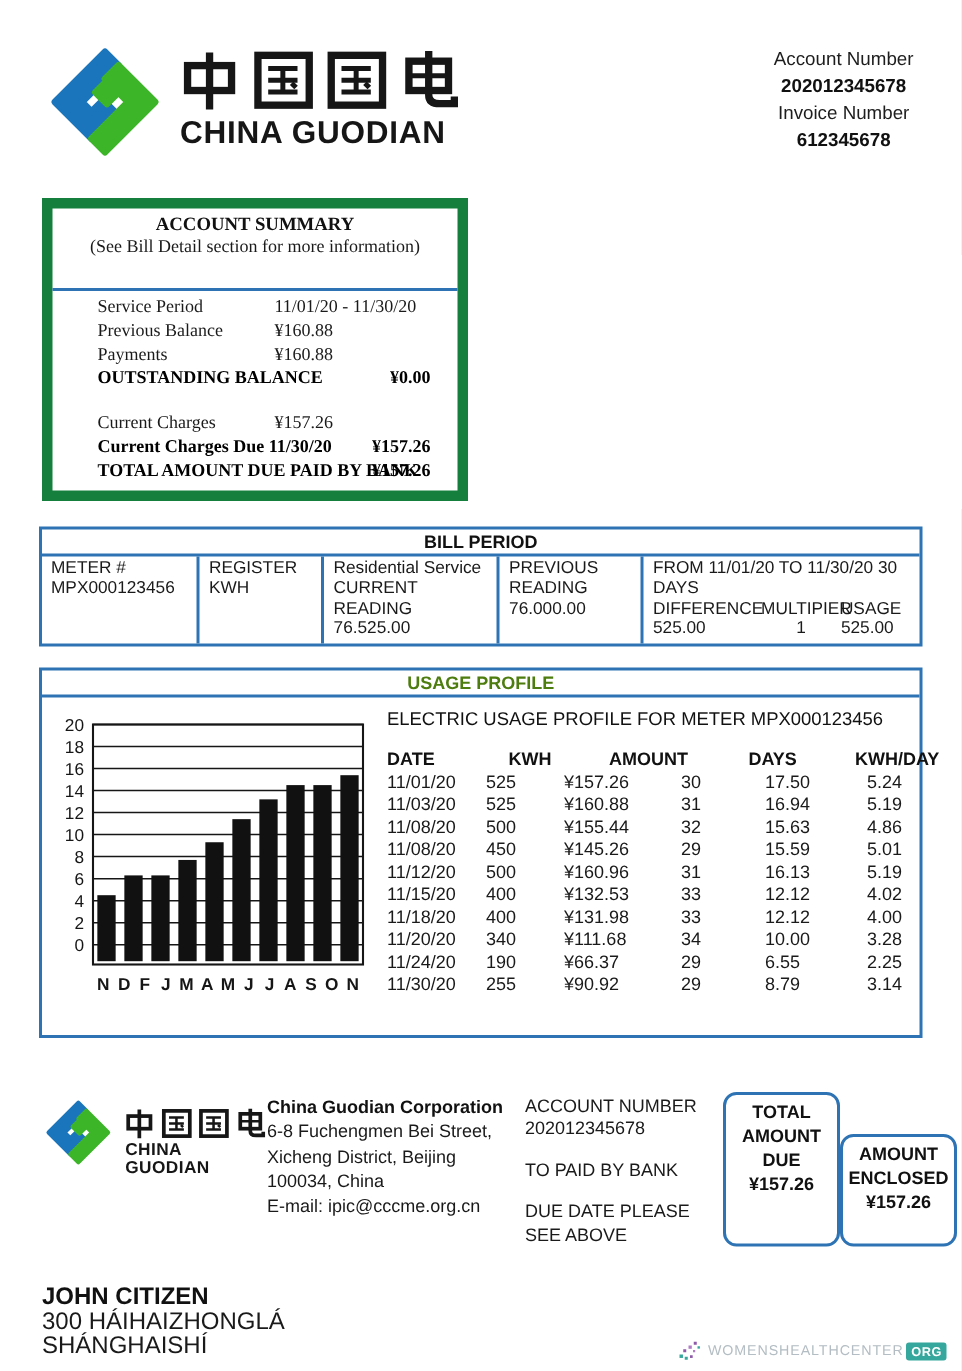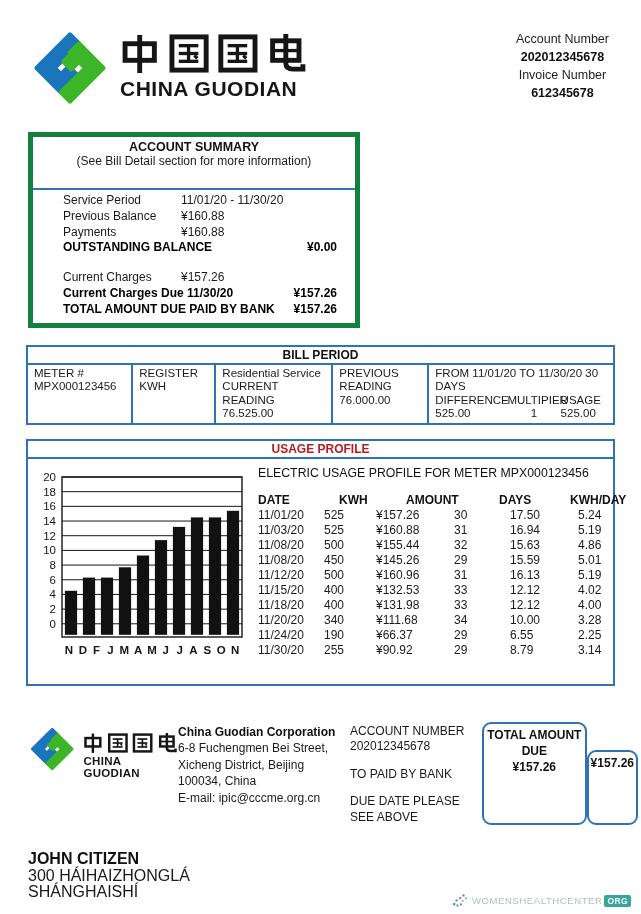--- a/index.html
+++ b/index.html
@@ -10,41 +10,41 @@
   }
   
   .hdr{display:flex;justify-content:space-between;align-items:flex-start;}
   .brand{display:flex;align-items:flex-start;gap:6px;}
   .brand-text{margin-top:8px;}
   .latin-big{font-size:21px;font-weight:bold;color:#161616;letter-spacing:.5px;margin-top:2px;}
   .vh{position:absolute;width:1px;height:1px;overflow:hidden;clip:rect(0 0 0 0);white-space:nowrap;}
   .acct-block{text-align:center;font-size:12.5px;line-height:1.45;margin:6px 6px 0 0;color:#1d1d1d;}
   .acct-block .num{font-weight:bold;color:#111;}
   
-  .sum-box{width:332px;border:5px solid #15803d;margin:20px 0 0 2px;box-sizing:border-box;}
+  .sum-box{width:284px;border:7px solid #15803d;margin:20px 0 0 2px;box-sizing:border-box;font-family:Liberation Serif, serif;}
   .sum-title{text-align:center;font-weight:bold;font-size:12.5px;padding-top:3px;color:#111;}
   .sum-sub{text-align:center;font-size:12px;padding-bottom:20px;border-bottom:2px solid #2E74B5;}
   .sum-body{padding:3px 6px 5px 6px;margin-left:24px;}
   .s-row{position:relative;line-height:15.8px;font-size:12px;height:15.8px;}
   .s-row .lbl{white-space:nowrap;}
   .s-row .val{position:absolute;left:118px;top:0;white-space:nowrap;}
   .s-row.bold-right{font-weight:bold;color:#000;}
   .s-row.bold-right .val{left:auto;right:12px;}
   .s-spacer{height:14px;}
   
   .bp-box{border:2px solid #2E74B5;margin-top:17px;box-sizing:border-box;}
   .bp-title{text-align:center;font-weight:bold;font-size:12px;padding:1px 0;border-bottom:2px solid #2E74B5;color:#111;}
   .bp-grid{display:grid;grid-template-columns:18% 14.2% 20% 16.4% 31.4%;}
   .bp-cell{padding:2px 6px;font-size:11.5px;line-height:13.5px;border-right:2px solid #2E74B5;min-height:41px;}
   .bp-cell:last-child{border-right:none;}
   .bp-inner{display:grid;grid-template-columns:42% 31% 27%;}
   .bp-inner .mid{text-align:center;}
   
   .up-box{border:2px solid #2E74B5;margin-top:14px;box-sizing:border-box;height:247px;}
-  .up-title{text-align:center;font-weight:bold;font-size:12px;padding:1px 0;border-bottom:2px solid #2E74B5;color:#b91c1c;}
+  .up-title{text-align:center;font-weight:bold;font-size:12px;padding:1px 0;border-bottom:2px solid #2E74B5;color:#4d7c0f;}
   .up-content{display:flex;}
   .chart-wrap{margin:10px 0 0 6px;flex:none;}
   .up-right{margin-left:10px;margin-top:7px;}
   .up-chart-title{font-size:12.3px;color:#111;white-space:nowrap;}
   .u-table{margin-top:13px;font-size:12px;}
   .u-hrow,.u-row{display:grid;grid-template-columns:66px 52px 78px 56px 68px 44px;line-height:14.9px;white-space:nowrap;}
   .u-hrow{font-weight:bold;color:#111;margin-bottom:1px;gap:15px;}
   
   .ftr{display:flex;margin-top:36px;}
   .f-brand{display:flex;gap:5px;flex:none;width:152px;}
@@ -366,20 +366,21 @@
       <div class="gap"></div>
       <div>DUE DATE PLEASE</div>
       <div>SEE ABOVE</div>
     </div>
     <div class="f-boxes">
       <div class="amount-box">
         <div>TOTAL AMOUNT DUE</div>
         <div>¥157.26</div>
       </div>
       <div class="amount-box">
+        <div>AMOUNT ENCLOSED</div>
         <div>¥157.26</div>
       </div>
     </div>
   </div>
 
   <div class="cust">
     <div class="name">JOHN CITIZEN</div>
     <div>300 HÁIHAIZHONGLÁ</div>
     <div>SHÁNGHAISHÍ</div>
   </div>

